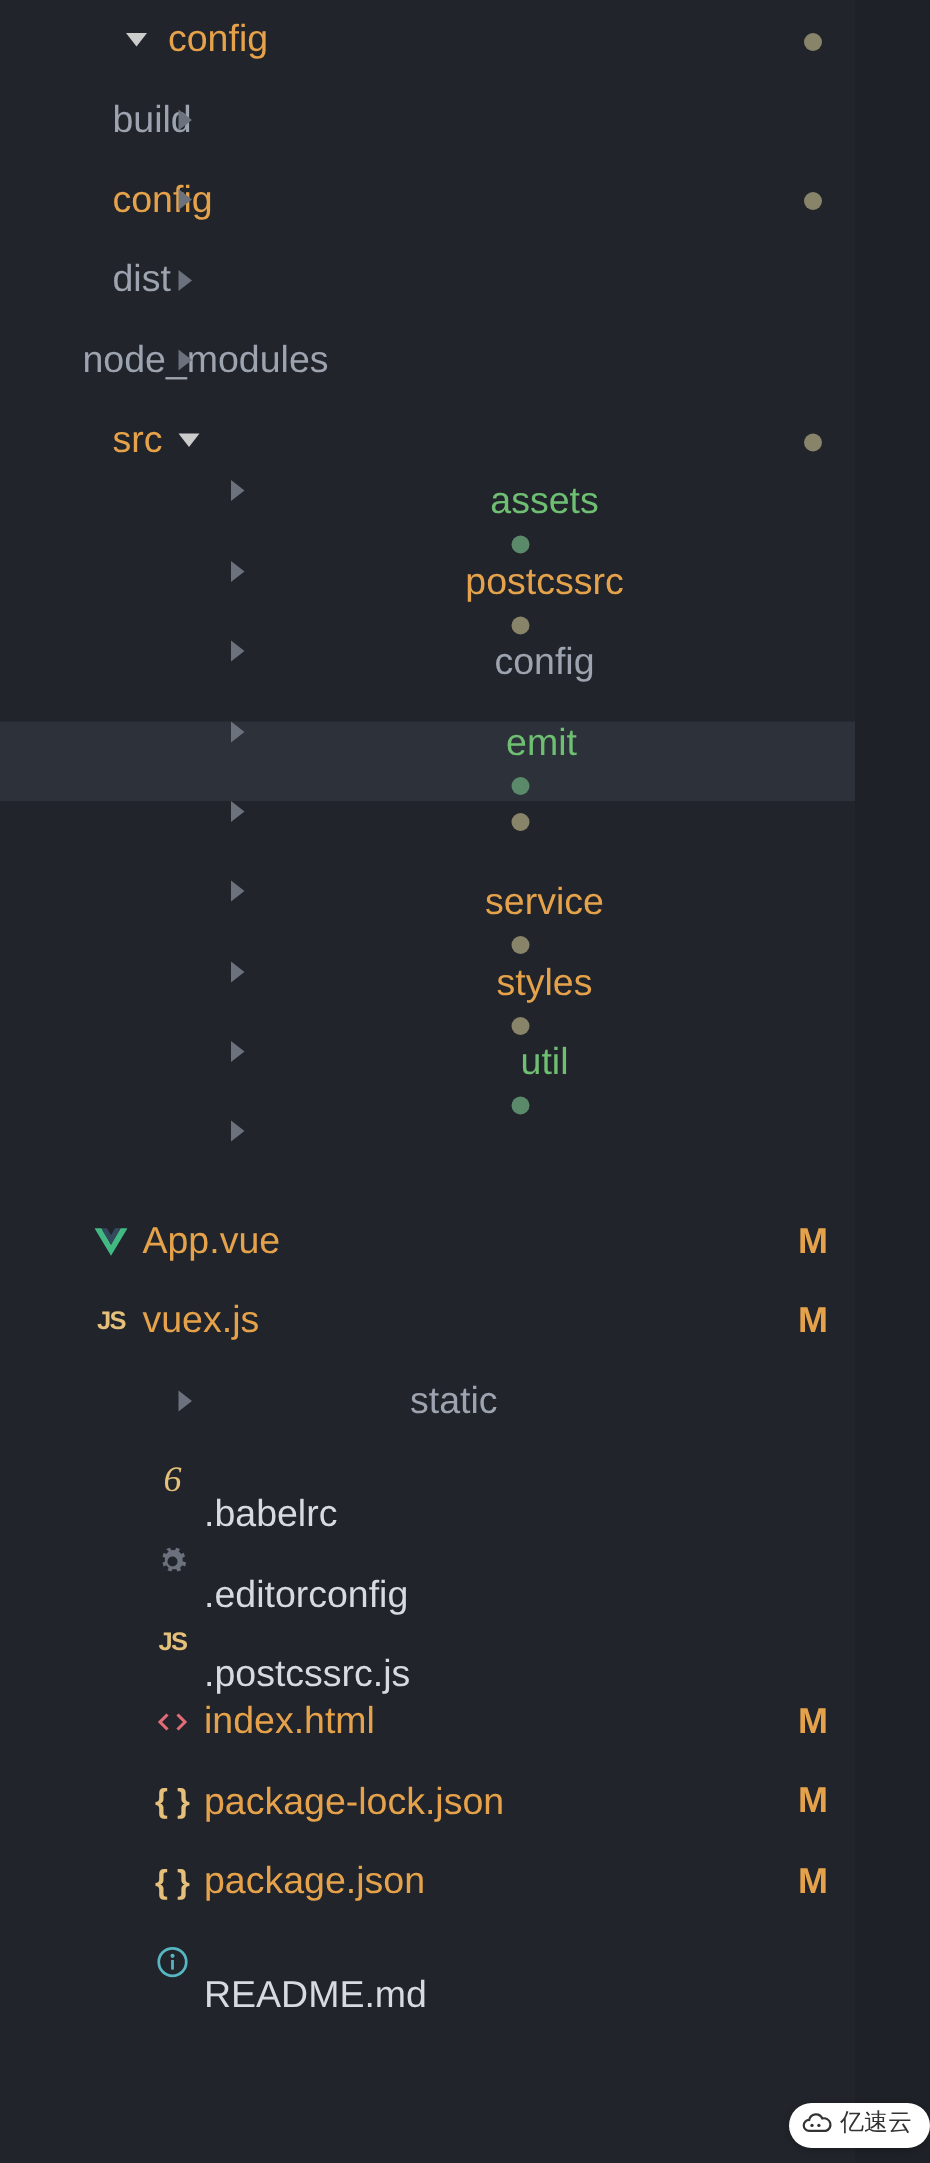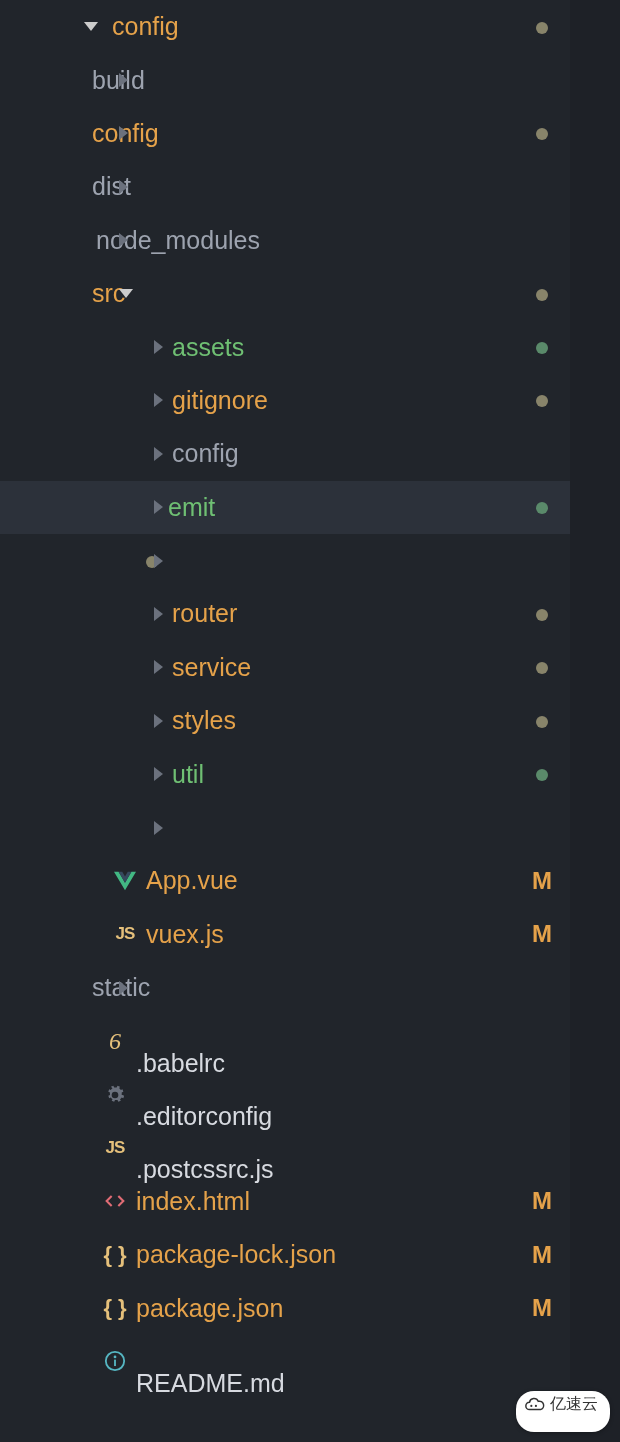--- a/index.html
+++ b/index.html
@@ -22,22 +22,22 @@
     display: flex;
     align-items: center;
     height: 53.4px;
     padding-right: 16px;
     cursor: pointer;
     position: relative;
   }
   .tree-item.selected {
     background: #2c313a;
   }
-  .indent-1 { padding-left: 60px; }
-  .indent-2 { padding-left: 140px; }
+  .indent-1 { padding-left: 43px; }
+  .indent-2 { padding-left: 140px; flex-direction: column; }
   .arrow {
     position: absolute;
     width: 0; height: 0;
     display: inline-block;
   }
   .arrow.collapsed {
     border-top: 7px solid transparent;
     border-bottom: 7px solid transparent;
     border-left: 9px solid #6b717d;
   }
@@ -75,38 +75,38 @@
   }
   .dot {
     width: 12px; height: 12px; border-radius: 50%;
     display: inline-block;
   }
   .dot-tan  { background: #88846a; }
   .dot-green{ background: #5a8a6a; }
   .status-M { color: #e5a24a; font-size: 24px; }
   .badge {
     position: absolute;
-    bottom: 10px; right: 10px;
+    bottom: 10px; right: 0;
     background: #fff;
     color: #333;
     border-radius: 18px;
-    padding: 3px 12px 17px 8px;
+    padding: 3px 12px 6px 8px;
     font-size: 16px;
     display: flex;
     align-items: center;
     gap: 4px;
     box-shadow: 0 1px 4px rgba(0,0,0,.3);
   }
   .badge svg { width: 22px; height: 18px; }
   
   .ico-js   { color:#e5c07b; font-weight:700; font-size:17px; letter-spacing:-1px;}
   .ico-json { color:#e5c07b; }
   .ico-babel{ color:#e5c07b; font-style:italic; font-family:serif; font-size:24px;}
   .file-indent-1 { padding-left: 100px; }
-  .file-indent-2 { padding-left: 110px; }
+  .file-indent-2 { padding-left: 59px; }
 </style>
 </head>
 <body>
 
 <div class="explorer">
 
   <div class="tree-item" style="padding-left:112px">
     <span class="arrow expanded root-arrow"></span>
     <span class="label c-orange">config</span>
     <span class="status"><span class="dot dot-tan"></span></span>
@@ -123,55 +123,50 @@
         <span class="label c-orange" style="margin-left: 32px;">config</span>
         <span class="status"><span class="dot dot-tan"></span></span>
       </div>
       <div class="tree-item indent-1">
         <span class="arrow collapsed"></span>
         <span class="label c-grey" style="margin-left: 32px;">dist</span>
         <span class="status"></span>
       </div>
       <div class="tree-item indent-1">
         <span class="arrow collapsed"></span>
-        <span class="label c-grey" style="margin-left: 36px;">node_modules</span>
+        <span class="label c-grey" style="margin-left: 12px;">node_modules</span>
         <span class="status"></span>
       </div>
       <div class="tree-item indent-1">
         <span class="arrow expanded"></span>
         <span class="label c-orange" style="margin-left: 32px;">src</span>
         <span class="status"><span class="dot dot-tan"></span></span>
       </div>
       <div class="tree-item indent-2">
         <span class="arrow collapsed"></span>
         <span class="label c-green" style="margin-left: 32px;">assets</span>
         <span class="status"><span class="dot dot-green"></span></span>
       </div>
       <div class="tree-item indent-2">
         <span class="arrow collapsed"></span>
-        <span class="label c-orange" style="margin-left: 32px;">gitignore</span>
+        <span class="label c-orange" style="margin-left: 32px;">postcssrc</span>
         <span class="status"><span class="dot dot-tan"></span></span>
       </div>
       <div class="tree-item indent-2">
         <span class="arrow collapsed"></span>
         <span class="label c-grey" style="margin-left: 32px;">config</span>
         <span class="status"></span>
       </div>
       <div class="tree-item selected indent-2">
         <span class="arrow collapsed"></span>
         <span class="label c-green" style="margin-left: 28px;">emit</span>
         <span class="status"><span class="dot dot-green"></span></span>
       </div>
       <div class="tree-item indent-2">
         <span class="arrow collapsed"></span>
-        <span class="status"><span class="dot dot-tan"></span></span>
-      </div>
-      <div class="tree-item indent-2">
-        <span class="arrow collapsed"></span>
-        <span class="label c-orange" style="margin-left: 32px;">router</span>
         <span class="status"><span class="dot dot-tan"></span></span>
       </div>
       <div class="tree-item indent-2">
         <span class="arrow collapsed"></span>
         <span class="label c-orange" style="margin-left: 32px;">service</span>
         <span class="status"><span class="dot dot-tan"></span></span>
       </div>
       <div class="tree-item indent-2">
         <span class="arrow collapsed"></span>
         <span class="label c-orange" style="margin-left: 32px;">styles</span>
@@ -198,21 +193,21 @@
       </div>
       <div class="tree-item file-row file-indent-2">
         <span class="icon-slot">
           <span class="ico-js">JS</span>
         </span>
         <span class="label c-orange">vuex.js</span>
         <span class="status"><span class="status-M">M</span></span>
       </div>
       <div class="tree-item indent-1">
         <span class="arrow collapsed"></span>
-        <span class="label c-grey" style="margin-left: 32px;">static</span>
+        <span class="label c-grey" style="margin-left: 32px; text-align: center;">static</span>
         <span class="status"></span>
       </div>
       <div class="tree-item file-row file-indent-1">
         <span class="icon-slot">
           <span class="ico-babel">6</span>
         </span>
         <span class="label c-white">.babelrc</span>
         <span class="status"></span>
       </div>
       <div class="tree-item file-row file-indent-1">

